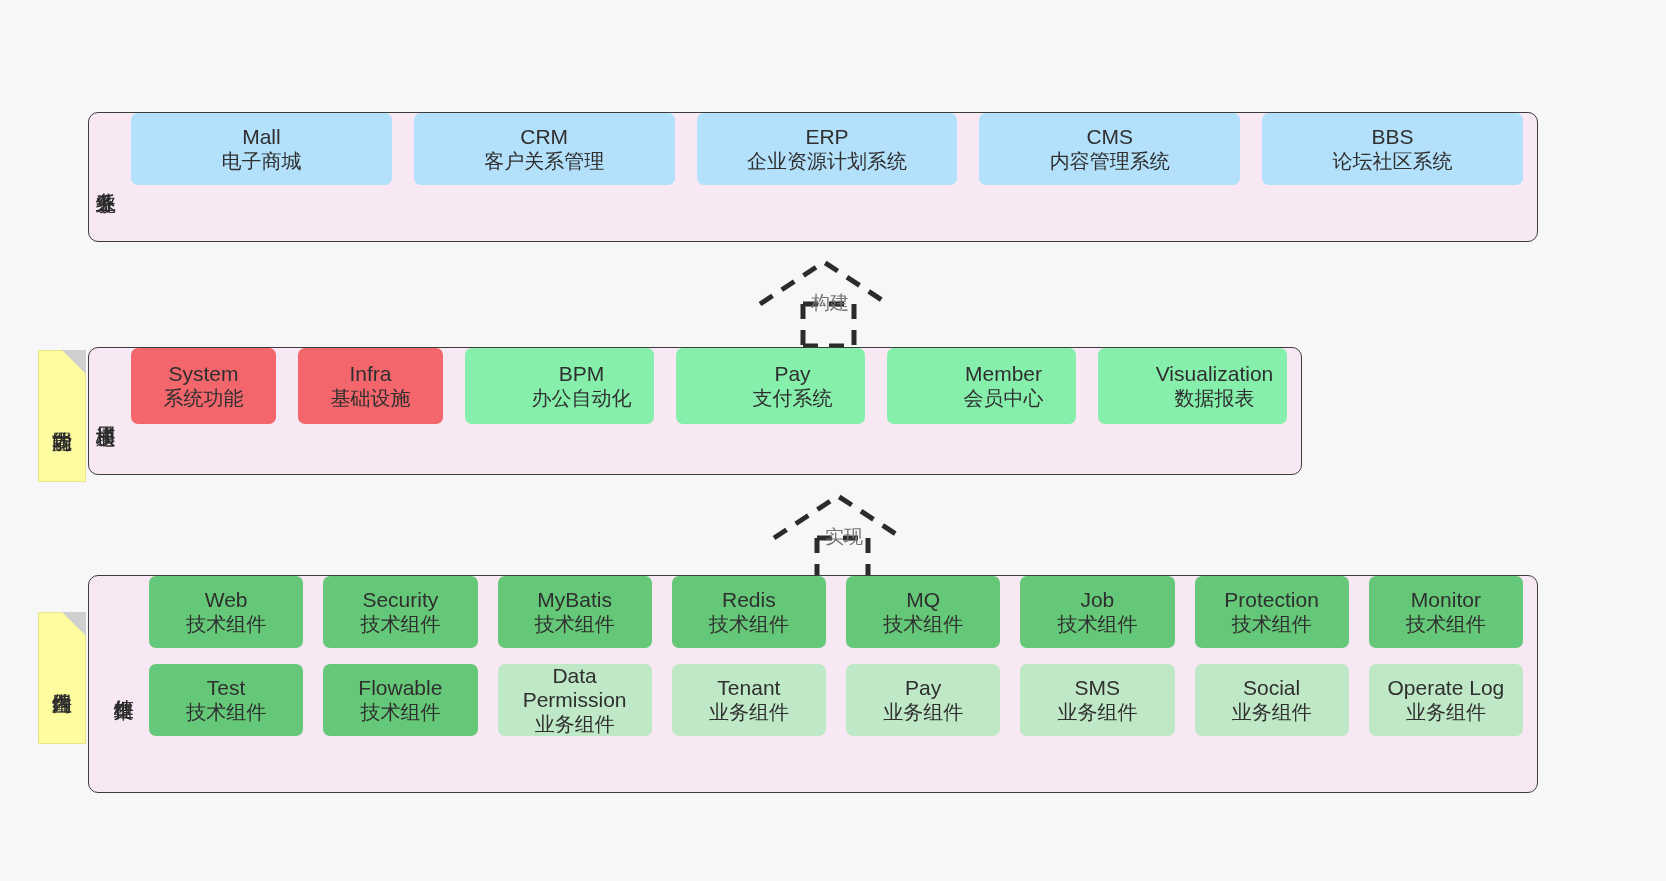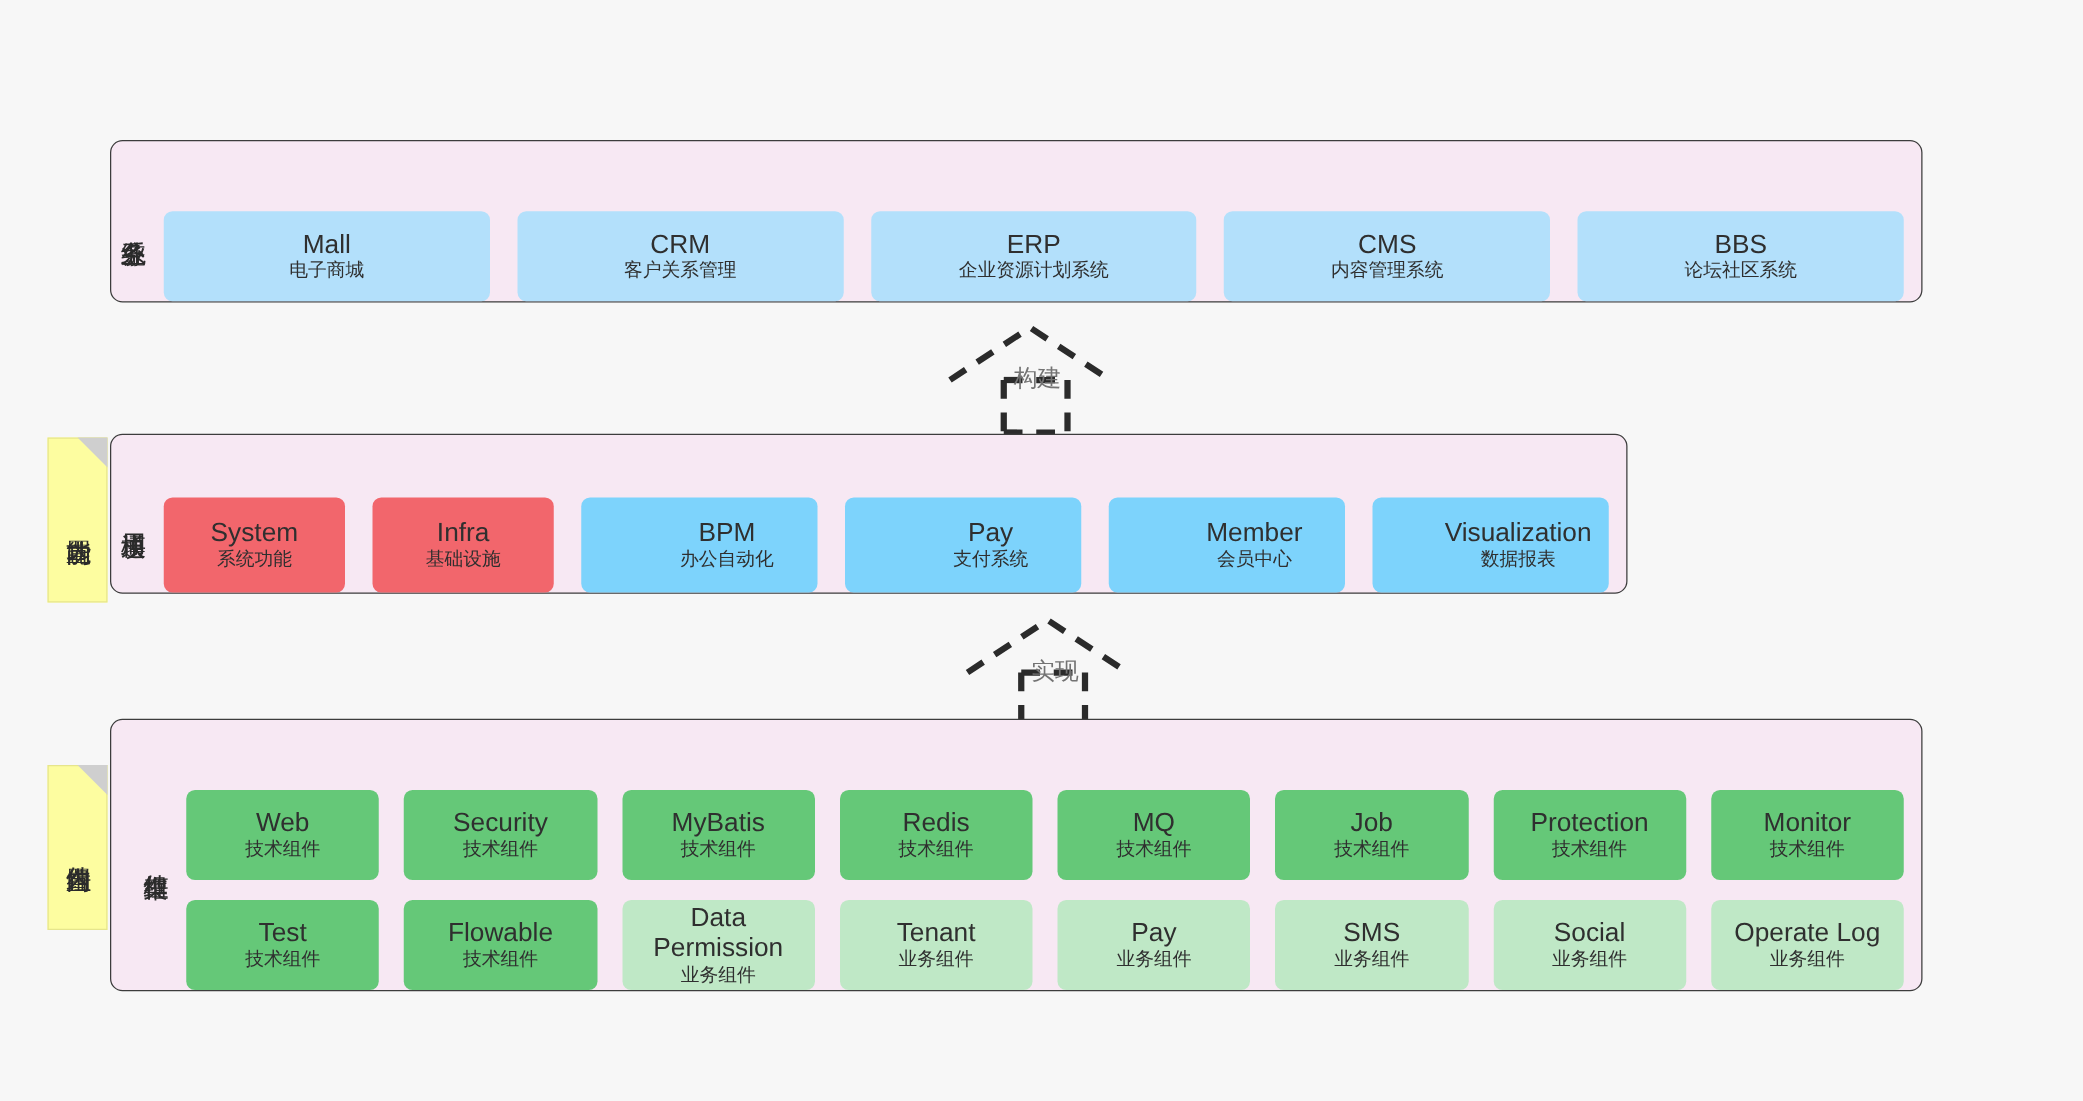--- a/index.html
+++ b/index.html
@@ -48,21 +48,21 @@
     writing-mode: vertical-rl;
     text-orientation: upright;
     white-space: nowrap;
     user-select: none;
   }
 
   .cards {
     flex: 1 1 auto;
     display: flex;
     flex-direction: column;
-    justify-content: flex-end;
+    justify-content: flex-start;
     gap: 14px;
     padding: 0 14px 0 8px;
   }
 
   .card-row {
     display: flex;
     gap: 22px;
   }
 
   .card {
@@ -72,26 +72,26 @@
     display: flex;
     flex-direction: column;
     align-items: center;
     justify-content: center;
     text-align: center;
     line-height: 1.16;
     color: #2f2f2f;
     padding: 4px 2px;
   }
   .card .t1 { font-size: 21px; }
-  .card .t2 { font-size: 15px; }
+  .card .t2 { font-size: 20px; }
 
   
   .c-blue        { background: #b3e0fb; }
   .c-red-strong  { background: #f2666c; }
-  .c-red-light   { background: #7dd3fc; padding-left: 46px; }
+  .c-red-light   { background: #86efac; padding-left: 46px; }
   .c-green-strong{ background: #65c878; }
   .c-green-light { background: #bfe8c6; }
 
   
   #layer-biz    { left: 88px;  top: 112px; width: 1450px; height: 130px; }
   #layer-biz .cards      { padding-top: 0; }
   #layer-biz .card       { height: 72px; }
 
   #layer-module { left: 88px;  top: 347px; width: 1214px; height: 128px; }
   #layer-module .card    { height: 76px; }

